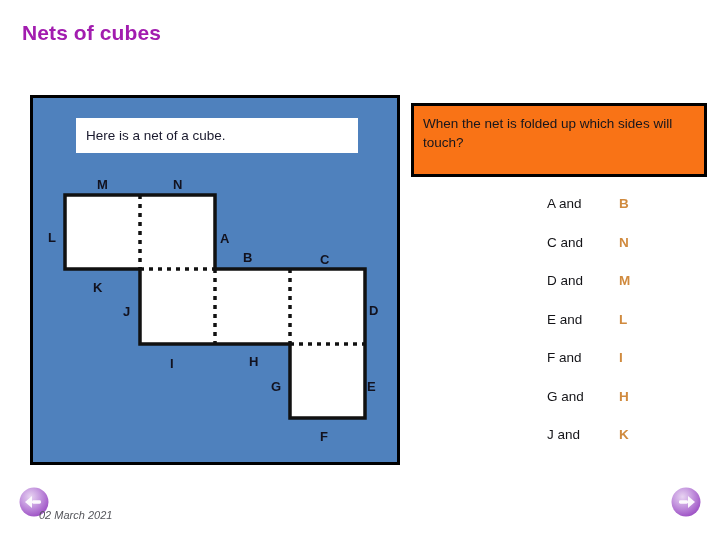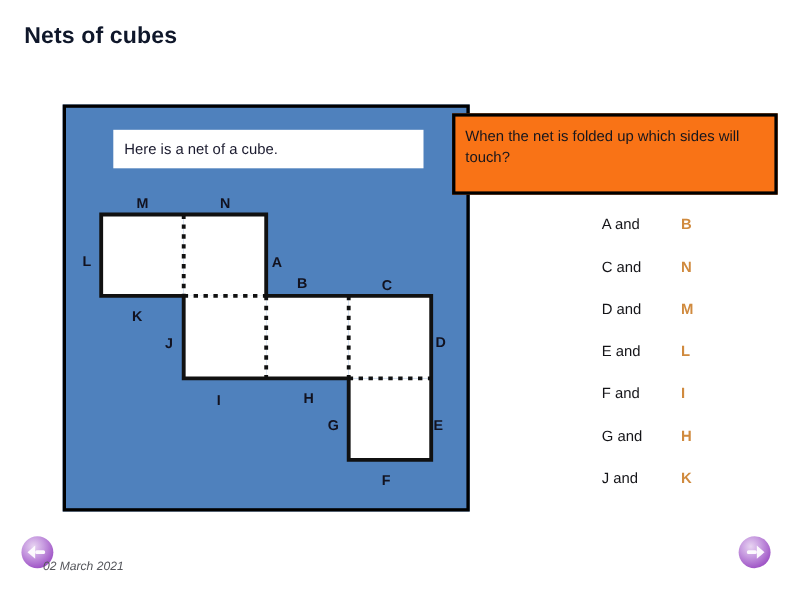--- a/index.html
+++ b/index.html
@@ -16,35 +16,34 @@
     -webkit-font-smoothing: none;
   }
 
   
   #slide-title {
     position: absolute;
     left: 22px;
     top: 21px;
     font-size: 21px;
     font-weight: bold;
-    color: #0f172a;
+    color: #a21caf;
     letter-spacing: 0.1px;
   }
 
   
   #net-panel {
     position: absolute;
     left: 30px;
     top: 95px;
     width: 370px;
     height: 370px;
     background: #4F81BD;
     border: 3px solid #000000;
     box-sizing: border-box;
-    margin-left: 27px;
   }
 
   #net-caption {
     position: absolute;
     left: 43px;
     top: 20px;
     width: 282px;
     height: 35px;
     background: #ffffff;
     display: flex;

